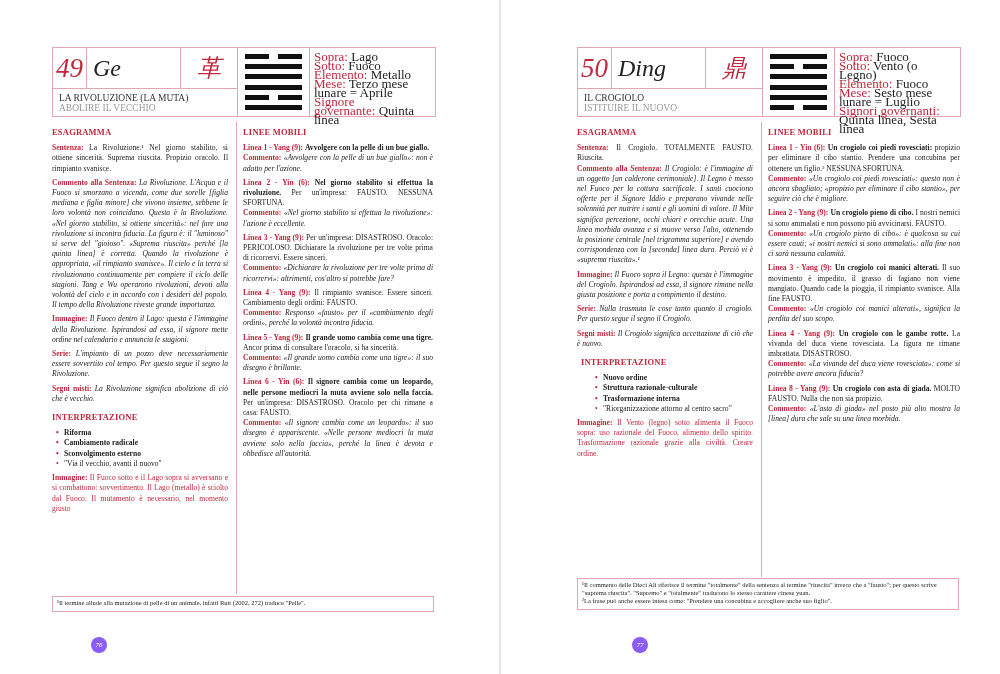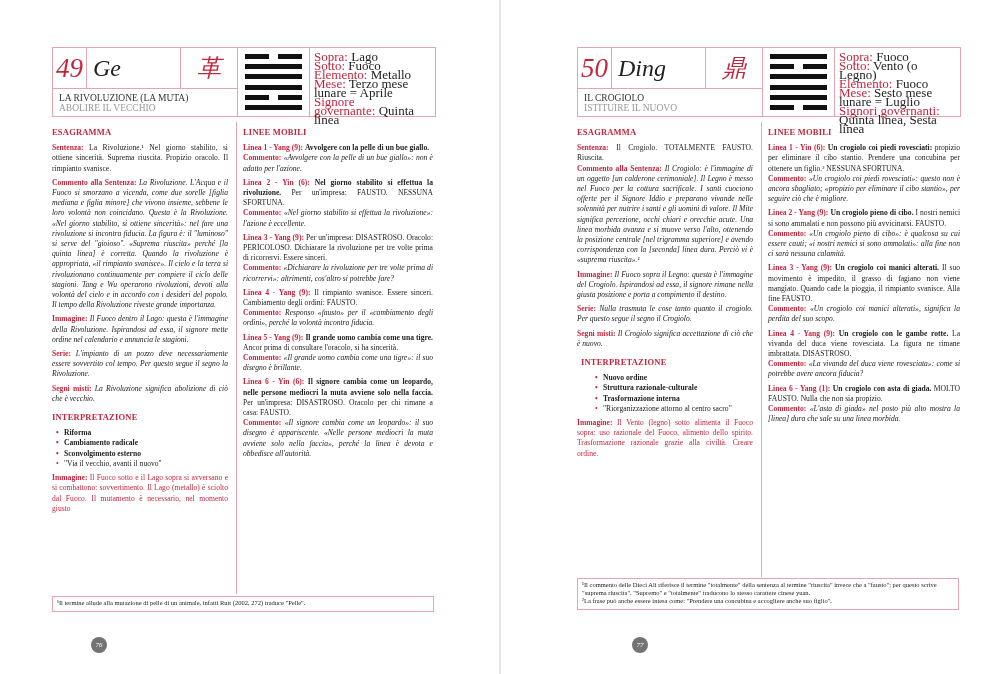--- a/index.html
+++ b/index.html
@@ -38,21 +38,21 @@
   .red { color:#c0273d; }
   .b { font-weight:bold; }
   .i { font-style:italic; }
   .divider { position:absolute; width:1px; background:#e3a6b0; }
   ul.bul { margin:2px 0 4px 6px; padding:0; list-style:none; }
   ul.bul li { margin:0; padding-left:6px; position:relative; }
   ul.bul li::before { content:"•"; color:#c0273d; position:absolute; left:-2px; }
   .interp-text { color:#c0273d; }
 
   .footnote { position:absolute; border:1px solid #e3a6b0; font-size:6.5px; line-height:8px; padding:2px 4px; box-sizing:border-box; }
-  .pagenum { position:absolute; width:16px; height:16px; border-radius:50%; background:#737373; color:#fff;
+  .pagenum { position:absolute; width:16px; height:16px; border-radius:50%; background:#8b5cf6; color:#fff;
              font-size:7px; text-align:center; line-height:16px; font-style:italic; }
 </style>
 </head>
 <body>
 
 <div class="spine"></div>
 
 <div class="page left-page">
   <div class="header" style="left:52px; width:382px; height:68px;">
     <div class="hcell titlebox" style="width:184px;">
@@ -191,21 +191,21 @@
     </ul>
     <p class="interp-text"><span class="b">Immagine:</span> <span>Il Vento (legno) sotto alimenta il Fuoco sopra: uso razionale del Fuoco, alimento dello spirito. Trasformazione razionale grazie alla civiltà. Creare ordine.</span></p>
   </div>
 
   <div class="col" style="left:268px; width:192px;">
     <div class="sec">Linee mobili</div>
     <p><span class="red b">Linea 1 - Yin (6):</span> <span class="b">Un crogiolo coi piedi rovesciati:</span> <span>propizio per eliminare il cibo stantio. Prendere una concubina per ottenere un figlio.² NESSUNA SFORTUNA.</span><br><span class="red b">Commento:</span> <span class="i">«Un crogiolo coi piedi rovesciati»: questo non è ancora sbagliato; «propizio per eliminare il cibo stantio», per seguire ciò che è migliore.</span></p>
     <p><span class="red b">Linea 2 - Yang (9):</span> <span class="b">Un crogiolo pieno di cibo.</span> <span>I nostri nemici si sono ammalati e non possono più avvicinarsi. FAUSTO.</span><br><span class="red b">Commento:</span> <span class="i">«Un crogiolo pieno di cibo»: è qualcosa su cui essere cauti; «i nostri nemici si sono ammalati»: alla fine non ci sarà nessuna calamità.</span></p>
     <p><span class="red b">Linea 3 - Yang (9):</span> <span class="b">Un crogiolo coi manici alterati.</span> <span>Il suo movimento è impedito, il grasso di fagiano non viene mangiato. Quando cade la pioggia, il rimpianto svanisce. Alla fine FAUSTO.</span><br><span class="red b">Commento:</span> <span class="i">«Un crogiolo coi manici alterati», significa la perdita del suo scopo.</span></p>
     <p><span class="red b">Linea 4 - Yang (9):</span> <span class="b">Un crogiolo con le gambe rotte.</span> <span>La vivanda del duca viene rovesciata. La figura ne rimane imbrattata. DISASTROSO.</span><br><span class="red b">Commento:</span> <span class="i">«La vivanda del duca viene rovesciata»: come si potrebbe avere ancora fiducia?</span></p>
-    <p><span class="red b">Linea 6 - Yang (1):</span> <span class="b">Un crogiolo con asta di giada.</span> <span>MOLTO FAUSTO. Nulla che non sia propizio.</span><br><span class="red b">Commento:</span> <span class="i">«L'asta di giada» nel posto più alto mostra la [linea] dura che sale su una linea morbida.</span></p>
+    <p><span class="red b">Linea 8 - Yang (9):</span> <span class="b">Un crogiolo con asta di giada.</span> <span>MOLTO FAUSTO. Nulla che non sia propizio.</span><br><span class="red b">Commento:</span> <span class="i">«L'asta di giada» nel posto più alto mostra la [linea] dura che sale su una linea morbida.</span></p>
   </div>
 
   <div class="footnote" style="left:77px; top:578px; width:382px; height:32px;">
     <div>¹Il commento delle Dieci Ali riferisce il termine "totalmente" della sentenza al termine "riuscita" invece che a "fausto"; per questo scrive "suprema riuscita". "Supremo" e "totalmente" traducono lo stesso carattere cinese yuan.</div>
     <div>²La frase può anche essere intesa come: "Prendere una concubina e accogliere anche suo figlio".</div>
   </div>
   <div class="pagenum" style="left:132px; top:637px;">77</div>
 </div>
 
 </body></html>

